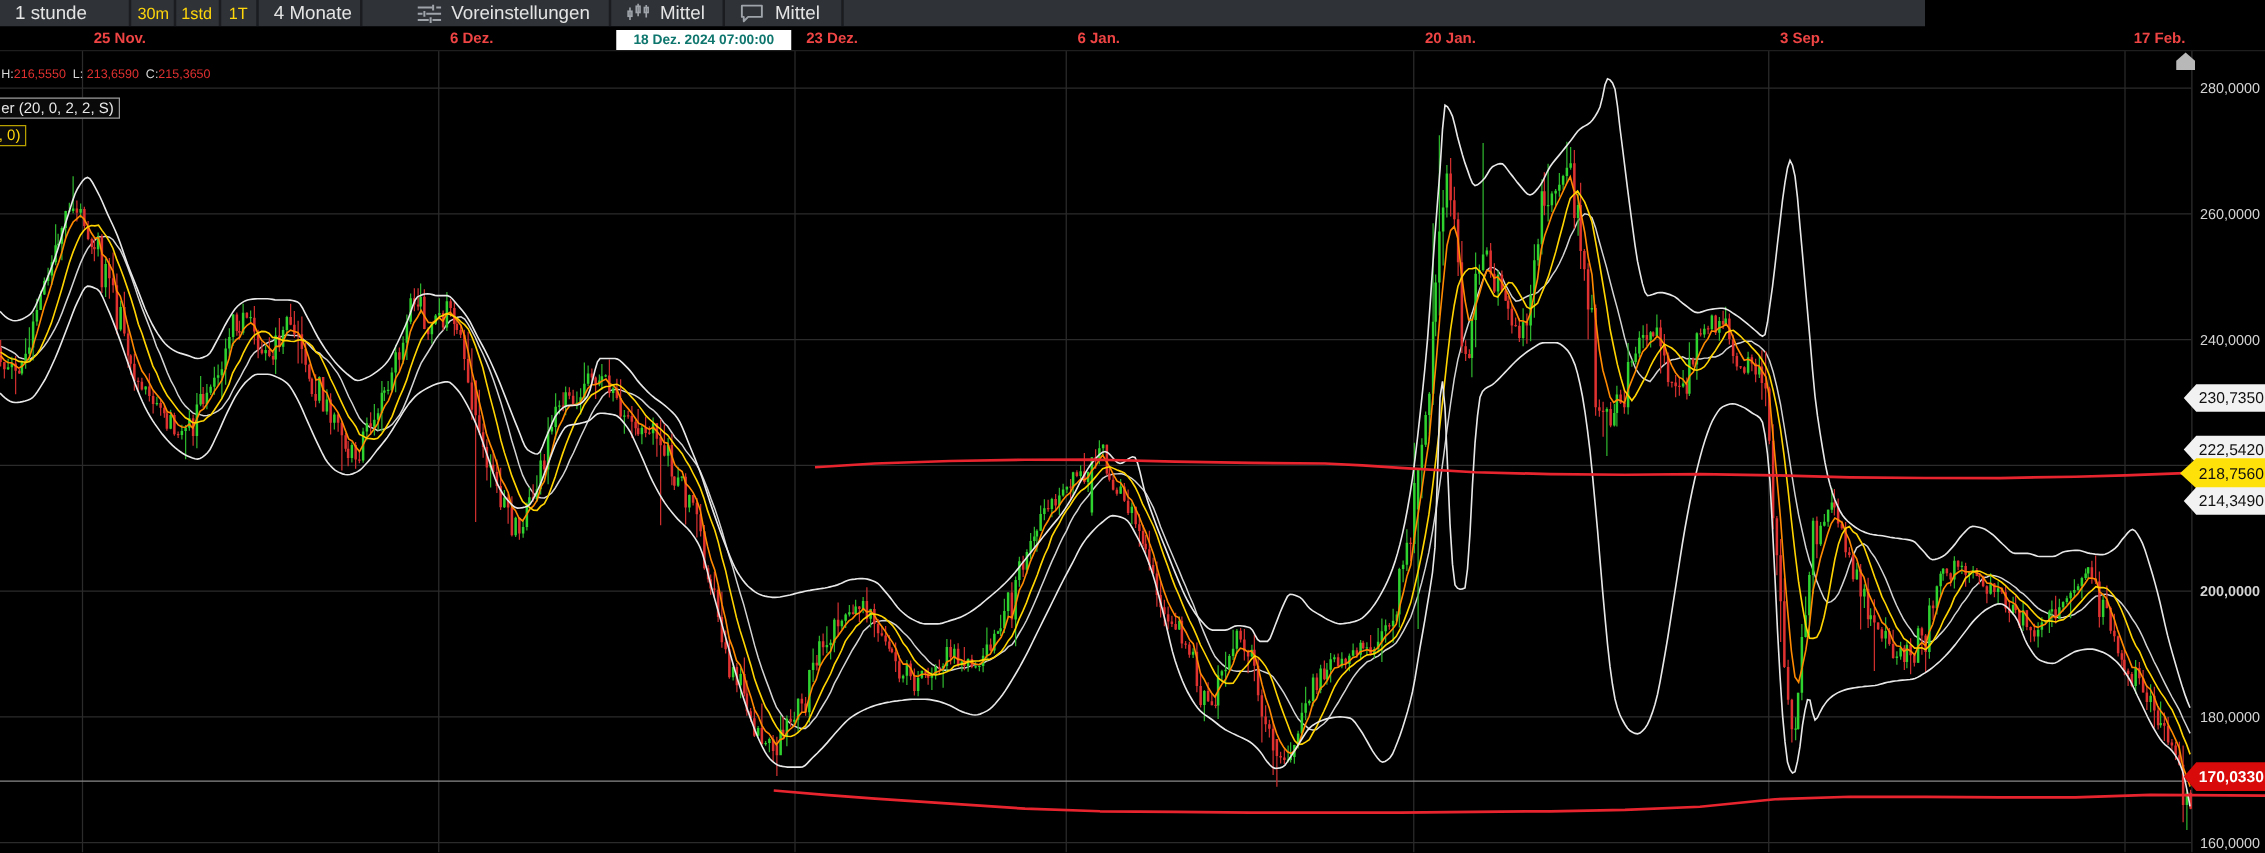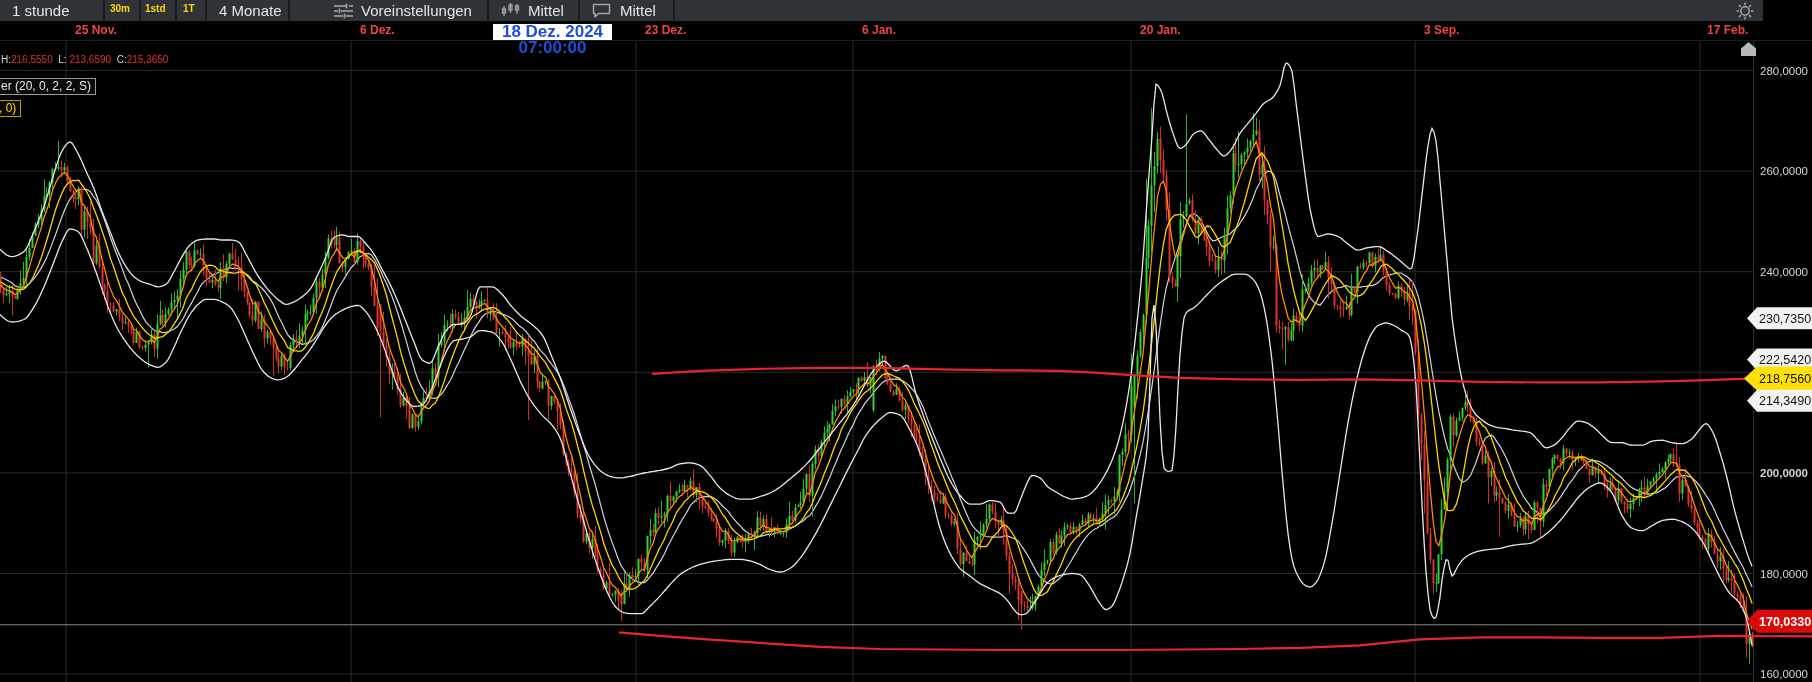--- a/index.html
+++ b/index.html
@@ -1,24 +1,24 @@
 <!DOCTYPE html>
 <html><head><meta charset="utf-8"><style>
 *{margin:0;padding:0;box-sizing:border-box}
 body{width:1812px;height:682px;background:#000;overflow:hidden;position:relative;
  font-family:"Liberation Sans",sans-serif}
-#tb{position:absolute;left:0;top:0;width:1763px;height:21px;background:#2f3338;
+#tb{position:absolute;left:0;top:0;width:1540px;height:21px;background:#2f3338;
  color:#e4e4e4;font-size:15px;white-space:nowrap;overflow:hidden}
 #tb .t{position:absolute;top:2px}
 #tb .sep{position:absolute;top:0;width:2px;height:21px;background:#1a1c1f}
-#tb .yl{color:#ffd60a;font-weight:700;font-size:10px;top:3px}
+#tb .yl{color:#ffd60a;font-weight:400;font-size:13px;top:3px}
 #tb .ico{position:absolute}
 .dl{position:absolute;top:23px;color:#ef4444;font-size:12px;font-weight:700}
-#tip{position:absolute;left:493px;top:24px;width:119px;height:16px;background:#fff;
- color:#1d4ed8;font-size:17px;font-weight:700;text-align:center;line-height:16px}
+#tip{position:absolute;left:493px;top:24px;width:140px;height:16px;background:#fff;
+ color:#0f766e;font-size:11px;font-weight:700;text-align:center;line-height:16px}
 #ohlc{position:absolute;left:1px;top:54px;font-size:10px;font-weight:400;color:#d8d8d8}
 #ohlc span{color:#e03030}
 #leg1{position:absolute;left:-4px;top:78px;height:17px;border:1px solid #9a9a9a;
  color:#e8e8e8;font-size:12px;line-height:15px;padding:0 4px;background:#0a0a0a}
 #leg2{position:absolute;left:-6px;top:100px;height:17px;border:1px solid #b8a000;
  color:#ffd60a;font-size:12px;line-height:15px;padding:0 4px;background:#0a0a0a}
 
 </style></head><body>
 <svg width="1812" height="682" viewBox="0 0 1812 682" style="position:absolute;left:0;top:0" font-family="Liberation Sans, sans-serif">
     <line x1="0" y1="70.5" x2="1753" y2="70.5" stroke="#2b2b2b" stroke-width="1"></line>

